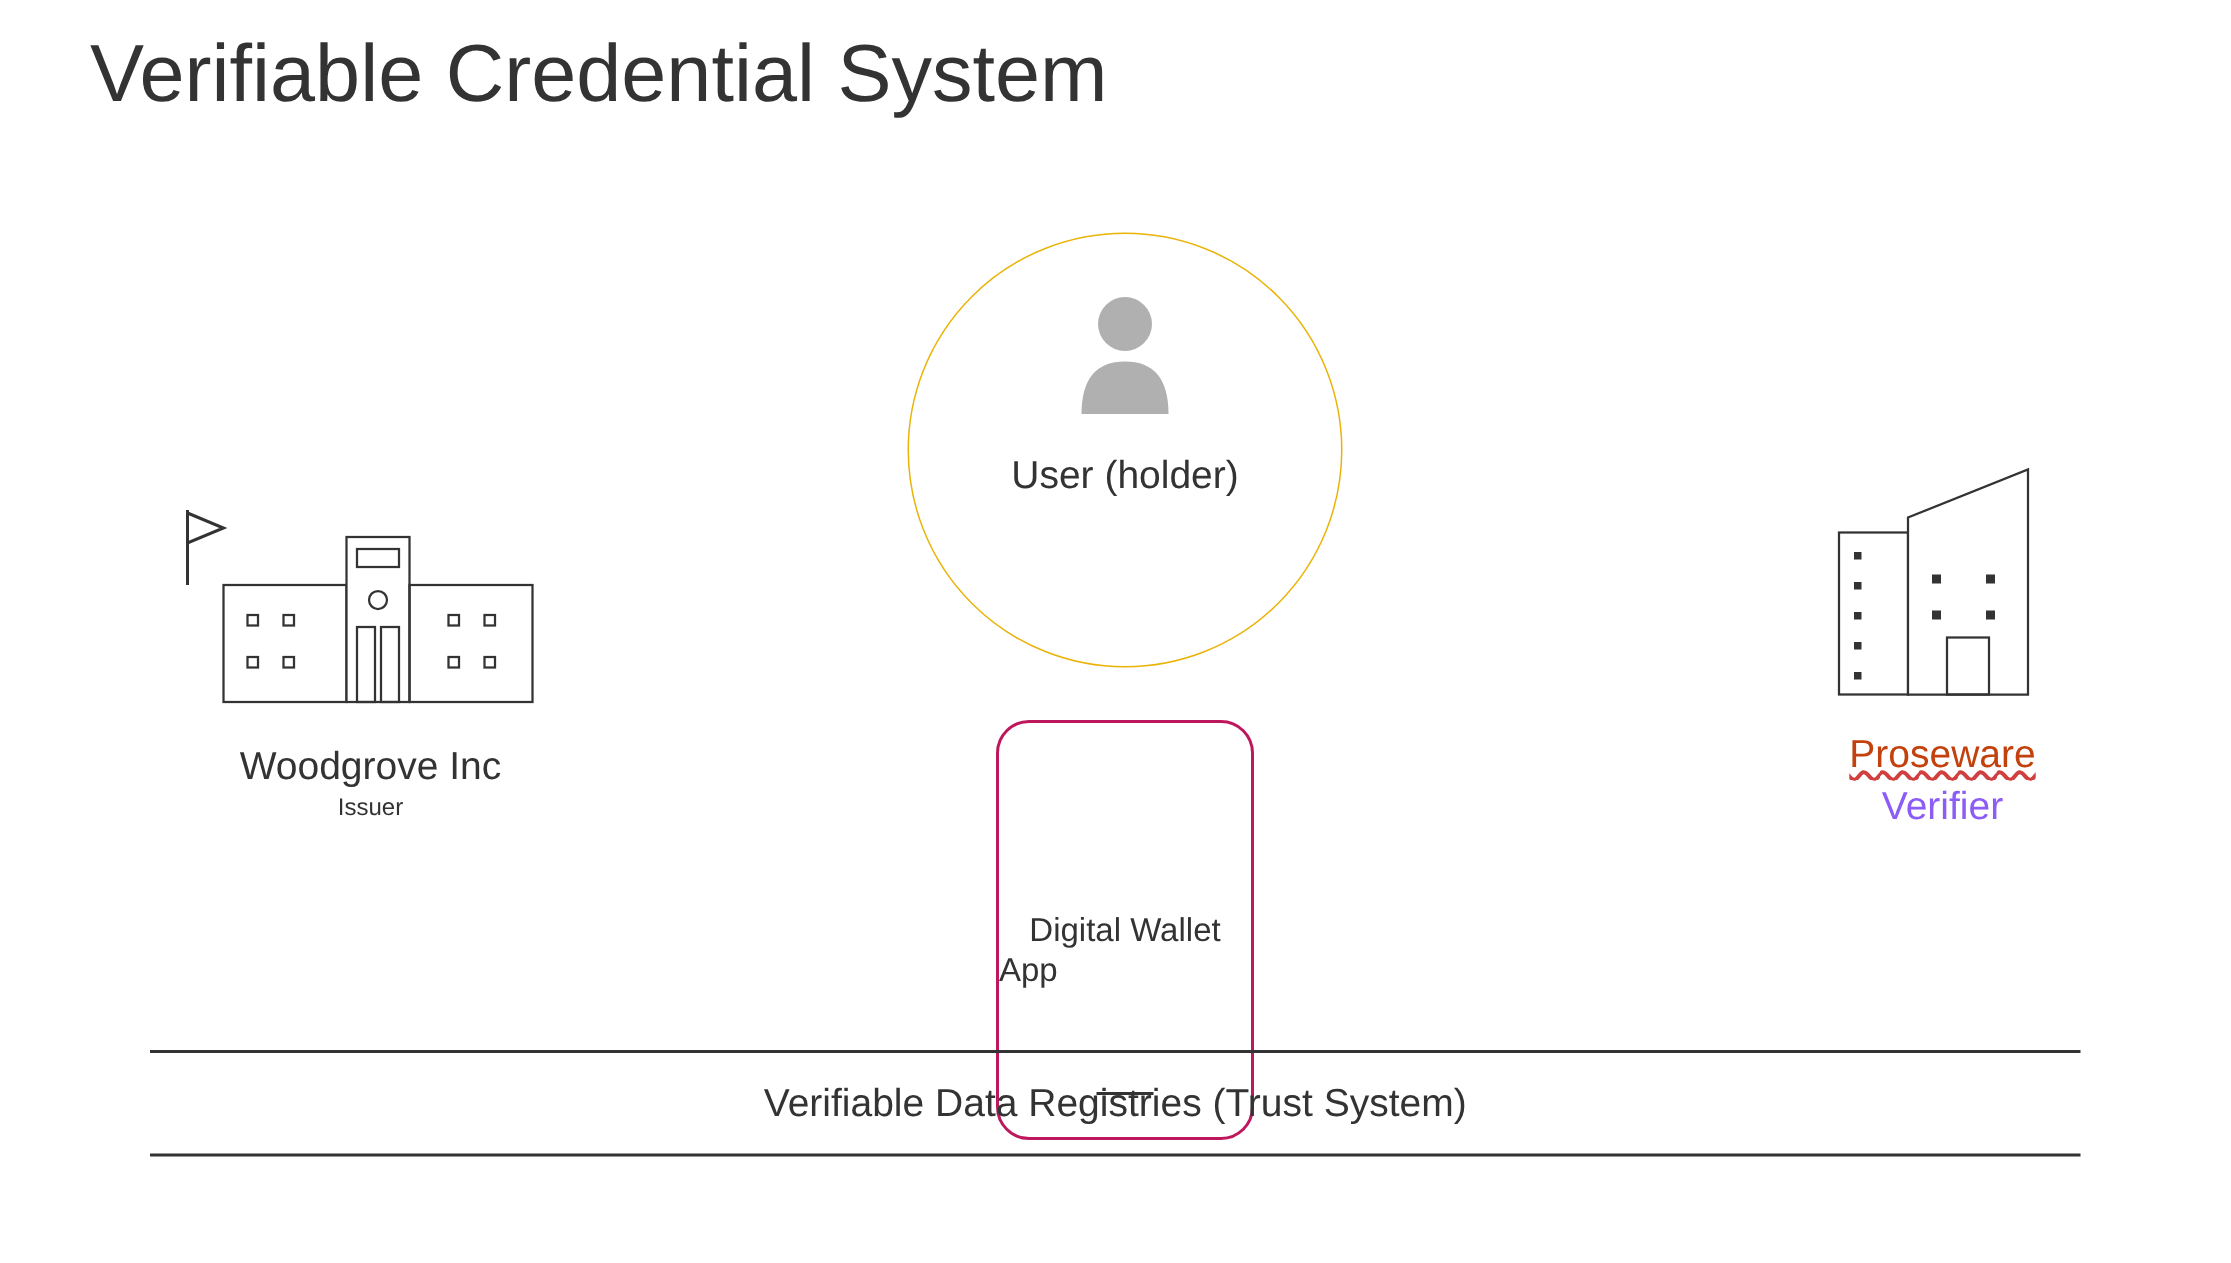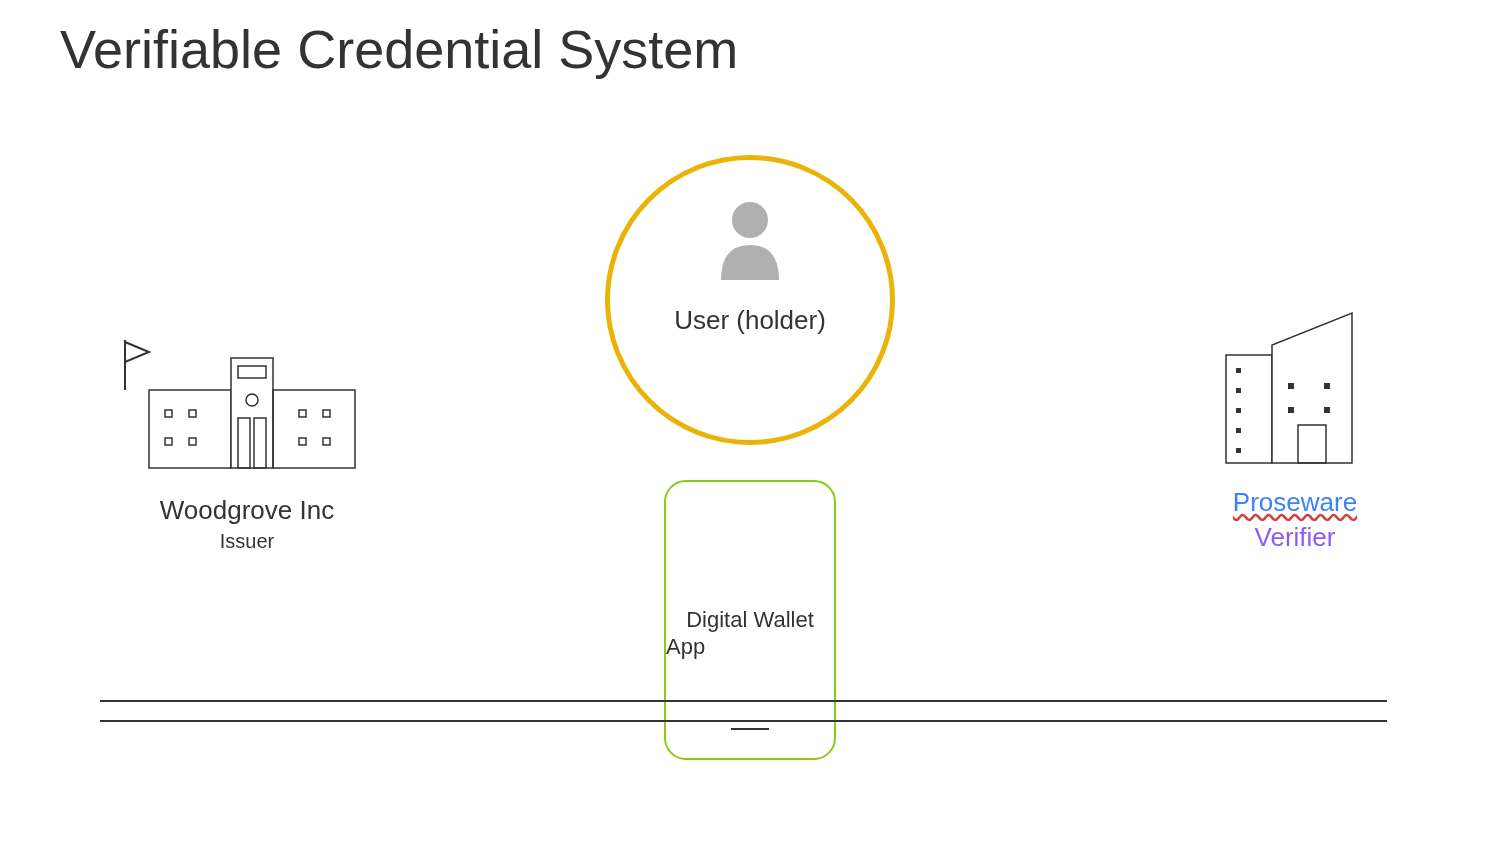--- a/index.html
+++ b/index.html
@@ -32,35 +32,35 @@
     .school-icon {
       margin: 0 auto 15px;
       display: block;
     }
     .issuer-name {
       font-size: 26px;
       color: #333;
       margin-top: 10px;
     }
     .issuer-role {
-      font-size: 20px;
+      font-size: 16px;
       color: #333;
       margin-top: 4px;
     }
     .holder-group {
       position: absolute;
       top: 155px;
       left: 590px;
       width: 320px;
       text-align: center;
     }
     .user-circle {
       width: 290px;
       height: 290px;
-      border: 5px solid #eab308;
+      border: 1px solid #eab308;
       border-radius: 50%;
       margin: 0 auto;
       position: relative;
       text-decoration: underline;
     }
     .user-icon {
       position: absolute;
       top: 40px;
       left: 50%;
       transform: translateX(-50%);
@@ -74,21 +74,21 @@
       color: #333;
       white-space: nowrap;
     }
     .phone {
       position: absolute;
       top: 325px;
       left: 50%;
       transform: translateX(-50%);
       width: 172px;
       height: 280px;
-      border: 2px solid #84cc16;
+      border: 2px solid #be185d;
       border-radius: 22px;
       background: white;
     }
     .phone-label1 {
       position: absolute;
       top: 125px;
       left: 0;
       right: 0;
       text-align: center;
       font-size: 22px;
@@ -118,21 +118,21 @@
       left: 1195px;
       width: 200px;
       text-align: center;
     }
     .building-icon {
       margin: 0 auto 12px;
       display: block;
     }
     .verifier-name {
       font-size: 26px;
-      color: #3b82f6;
+      color: #c2410c;
       text-decoration: underline;
       text-decoration-style: wavy;
       text-decoration-color: #d04040;
       margin-top: 8px;
     }
     .verifier-role {
       font-size: 26px;
       color: #8b5cf6;
       margin-top: 4px;
     }
@@ -220,14 +220,15 @@
     <rect x="78" y="102" width="6" height="6" fill="#333"></rect>
     <rect x="114" y="102" width="6" height="6" fill="#333"></rect>
     <rect x="88" y="120" width="28" height="38" fill="none" stroke="#333" stroke-width="1.5"></rect>
   </svg>
   <div class="verifier-name">Proseware</div>
   <div class="verifier-role">Verifier</div>
 </div>
 
 <div class="registry-bar">
   <div class="registry-line-top"></div>
+  <div class="registry-label">Verifiable Data Registries (Trust System)</div>
   <div class="registry-line-bottom"></div>
 </div>
 
 </body></html>

